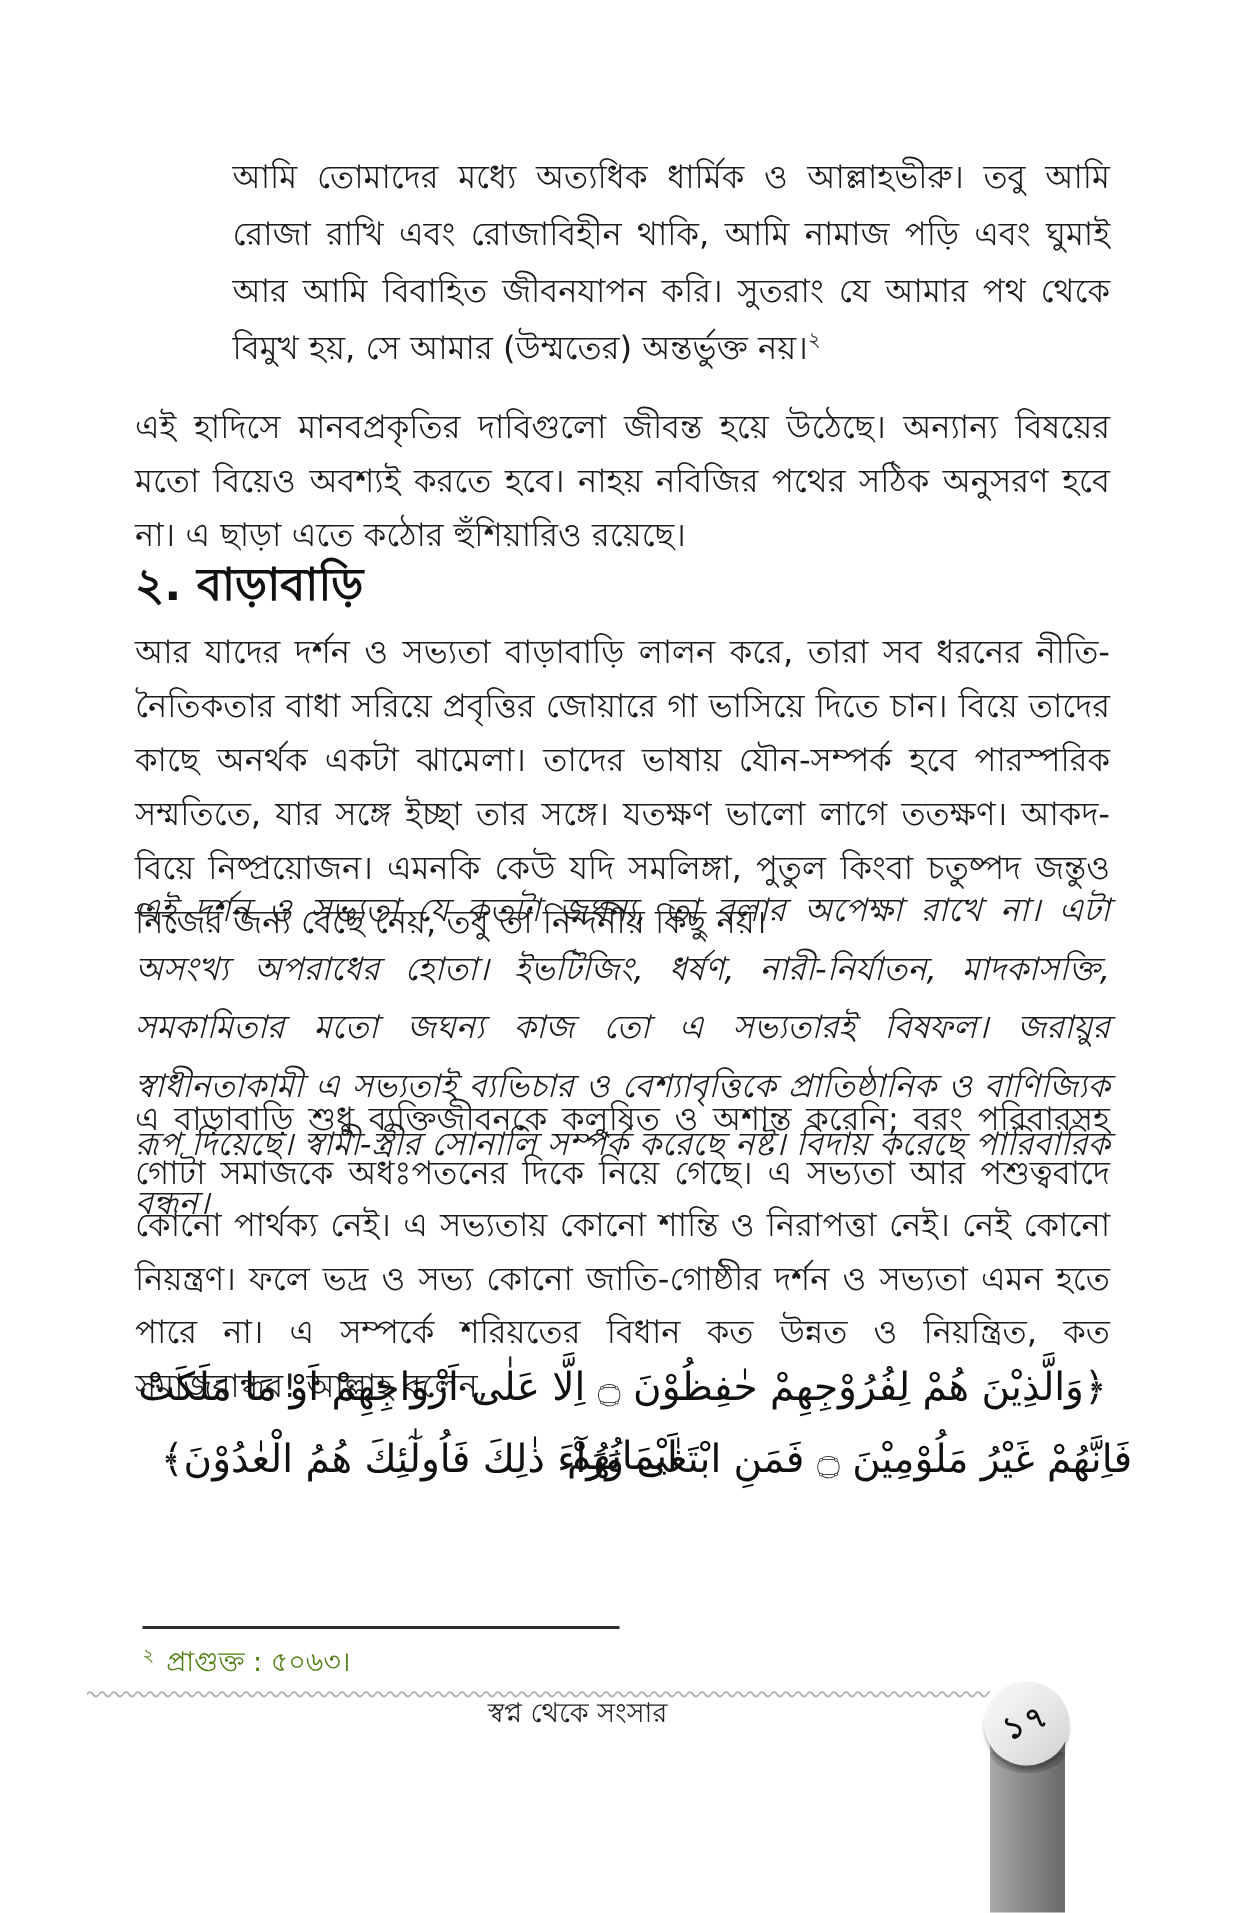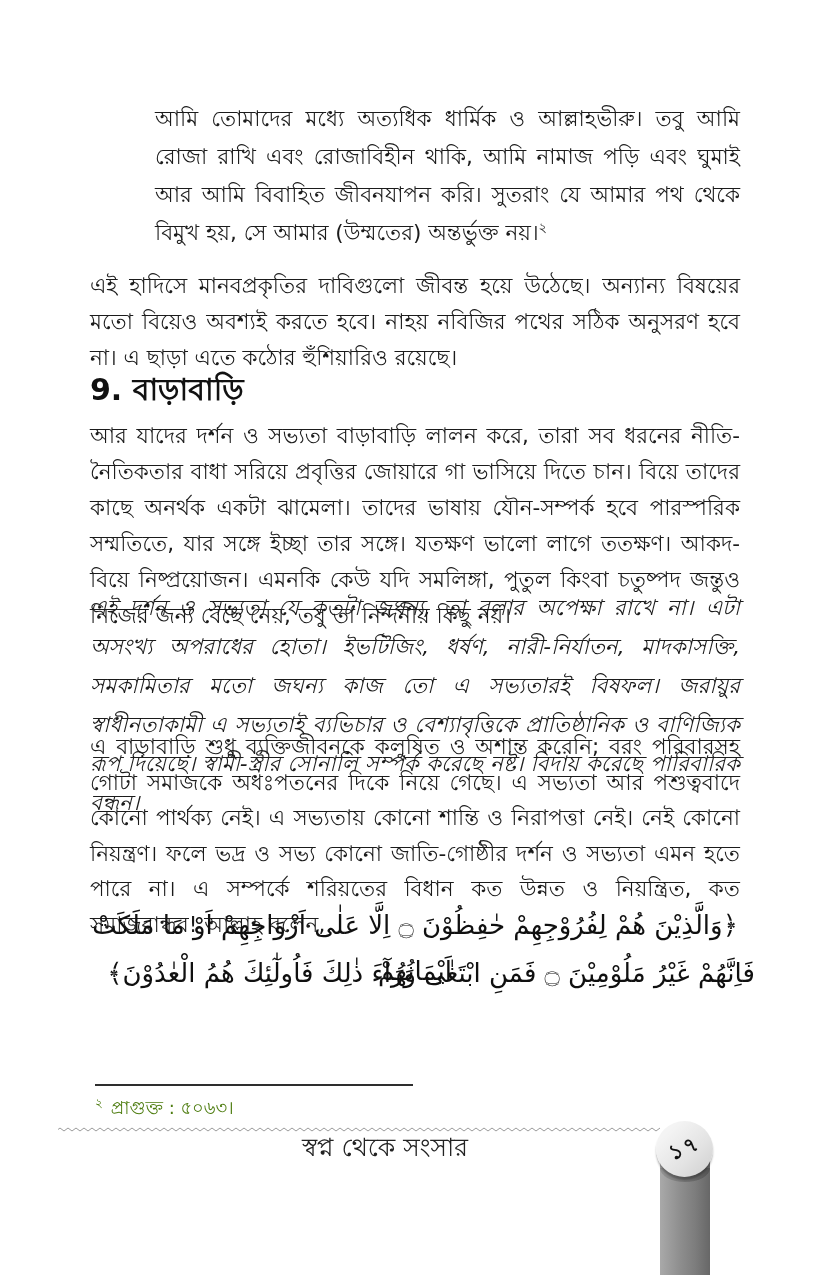--- a/index.html
+++ b/index.html
@@ -48,21 +48,21 @@
     border-top:2px solid #2e2e2e;
   }
   .footnote{
     left:95px;top:1094px;width:500px;
     font-size:18px;color:#4d7c0f;
   }
   .footnote sup{font-size:12px;margin-right:8px;}
   .wavy{left:58px;top:1118px;width:602px;height:8px;}
   .footer-title{
     left:90px;width:590px;top:1128px;
-    text-align:center;font-size:25px;color:#222;
+    text-align:center;font-size:18px;color:#222;
   }
   .cyl-shaft{
     left:660px;top:1150px;width:50px;height:125px;
     background:linear-gradient(90deg,#a9a9a9 0%,#8e8e8e 40%,#7d7d7d 70%,#676767 100%);
   }
   .cyl-shadow-band{
     left:660px;top:1168px;width:50px;height:14px;
     background:linear-gradient(90deg,rgba(0,0,0,0.12),rgba(0,0,0,0.2));
     border-radius:0 0 50% 50%/0 0 100% 100%;
   }
@@ -83,21 +83,21 @@
 <body>
 
 <div class="page">
 
   <div class="abs body-text quote">
     <span>আমি তোমাদের মধ্যে অত্যধিক ধার্মিক ও আল্লাহভীরু। তবু আমি রোজা রাখি এবং রোজাবিহীন থাকি, আমি নামাজ পড়ি এবং ঘুমাই আর আমি বিবাহিত জীবনযাপন করি। সুতরাং যে আমার পথ থেকে বিমুখ হয়, সে আমার (উম্মতের) অন্তর্ভুক্ত নয়।</span><sup class="fn">২</sup>
   </div>
 
   <div class="abs body-text para-after-quote">এই হাদিসে মানবপ্রকৃতির দাবিগুলো জীবন্ত হয়ে উঠেছে। অন্যান্য বিষয়ের মতো বিয়েও অবশ্যই করতে হবে। নাহয় নবিজির পথের সঠিক অনুসরণ হবে না। এ ছাড়া এতে কঠোর হুঁশিয়ারিও রয়েছে।</div>
 
-  <div class="abs section-heading">9. বাড়াবাড়ি</div>
+  <div class="abs section-heading">২. বাড়াবাড়ি</div>
 
   <div class="abs body-text para-1">আর যাদের দর্শন ও সভ্যতা বাড়াবাড়ি লালন করে, তারা সব ধরনের নীতি-নৈতিকতার বাধা সরিয়ে প্রবৃত্তির জোয়ারে গা ভাসিয়ে দিতে চান। বিয়ে তাদের কাছে অনর্থক একটা ঝামেলা। তাদের ভাষায় যৌন-সম্পর্ক হবে পারস্পরিক সম্মতিতে, যার সঙ্গে ইচ্ছা তার সঙ্গে। যতক্ষণ ভালো লাগে ততক্ষণ। আকদ-বিয়ে নিষ্প্রয়োজন। এমনকি কেউ যদি সমলিঙ্গা, পুতুল কিংবা চতুষ্পদ জন্তুও নিজের জন্য বেছে নেয়, তবু তা নিন্দনীয় কিছু নয়।</div>
   <div class="abs body-text para-2">এই দর্শন ও সভ্যতা যে কতটা জঘন্য, তা বলার অপেক্ষা রাখে না। এটা অসংখ্য অপরাধের হোতা। ইভটিজিং, ধর্ষণ, নারী-নির্যাতন, মাদকাসক্তি, সমকামিতার মতো জঘন্য কাজ তো এ সভ্যতারই বিষফল। জরায়ুর স্বাধীনতাকামী এ সভ্যতাই ব্যভিচার ও বেশ্যাবৃত্তিকে প্রাতিষ্ঠানিক ও বাণিজ্যিক রূপ দিয়েছে। স্বামী-স্ত্রীর সোনালি সম্পর্ক করেছে নষ্ট। বিদায় করেছে পারিবারিক বন্ধন।</div>
   <div class="abs body-text para-3">এ বাড়াবাড়ি শুধু ব্যক্তিজীবনকে কলুষিত ও অশান্ত করেনি; বরং পরিবারসহ গোটা সমাজকে অধঃপতনের দিকে নিয়ে গেছে। এ সভ্যতা আর পশুত্ববাদে কোনো পার্থক্য নেই। এ সভ্যতায় কোনো শান্তি ও নিরাপত্তা নেই। নেই কোনো নিয়ন্ত্রণ। ফলে ভদ্র ও সভ্য কোনো জাতি-গোষ্ঠীর দর্শন ও সভ্যতা এমন হতে পারে না। এ সম্পর্কে শরিয়তের বিধান কত উন্নত ও নিয়ন্ত্রিত, কত সমাজবান্ধব! আল্লাহ বলেন,</div>
 
   <div class="abs arabic arabic-1">﴿وَالَّذِيْنَ هُمْ لِفُرُوْجِهِمْ حٰفِظُوْنَ ۝ اِلَّا عَلٰى اَزْوَاجِهِمْ اَوْ مَا مَلَكَتْ اَيْمَانُهُمْ</div>
   <div class="abs arabic arabic-2">فَاِنَّهُمْ غَيْرُ مَلُوْمِيْنَ ۝ فَمَنِ ابْتَغٰى وَرَآءَ ذٰلِكَ فَاُولٰٓئِكَ هُمُ الْعٰدُوْنَ﴾</div>
 
 
   <div class="abs footnote-rule"></div>

